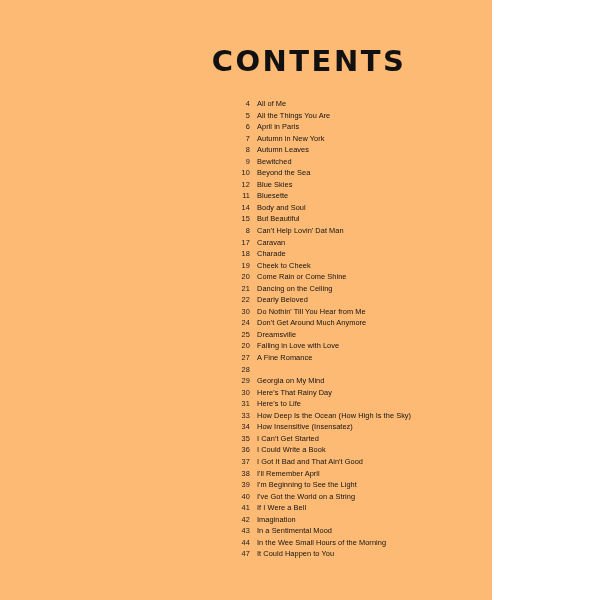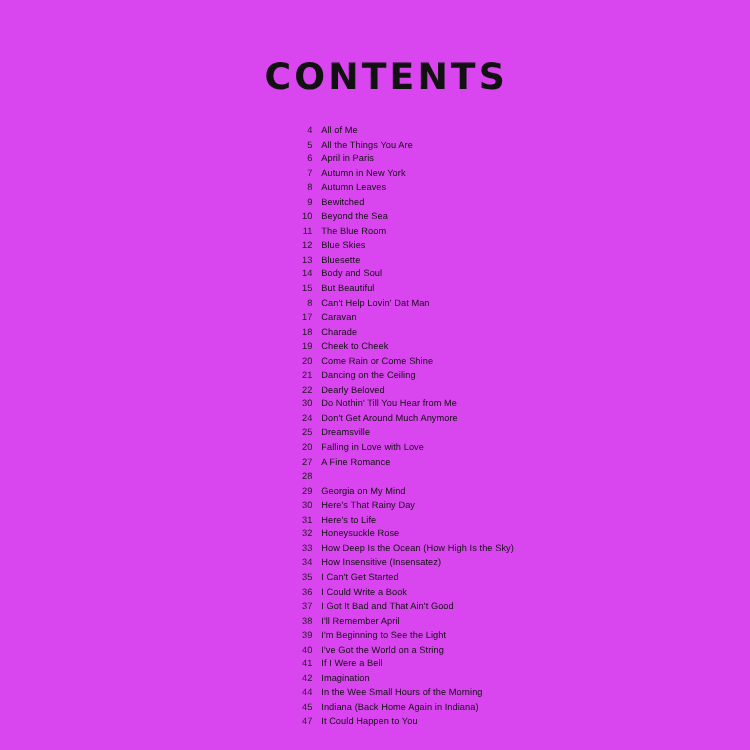--- a/index.html
+++ b/index.html
@@ -8,23 +8,23 @@
   }
   body {
     width: 600px;
     height: 600px;
     background: #ffffff;
     font-family: "Liberation Sans", sans-serif;
     overflow: hidden;
   }
   .page {
     position: relative;
-    width: 600px;
+    width: 492px;
     height: 600px;
-    background: #d946ef;
+    background: #fdba74;
     box-sizing: border-box;
   }
   .title {
     position: absolute;
     top: 44px;
     left: 0;
     width: 600px;
     text-align: center;
     font-family: "DejaVu Sans", sans-serif;
     font-weight: bold;
@@ -93,29 +93,25 @@
       </div>
       <div class="toc-row">
         <span class="toc-page">9</span>
         <span class="toc-title">Bewitched</span>
       </div>
       <div class="toc-row">
         <span class="toc-page">10</span>
         <span class="toc-title">Beyond the Sea</span>
       </div>
       <div class="toc-row">
-        <span class="toc-page">11</span>
-        <span class="toc-title">The Blue Room</span>
-      </div>
-      <div class="toc-row">
         <span class="toc-page">12</span>
         <span class="toc-title">Blue Skies</span>
       </div>
       <div class="toc-row">
-        <span class="toc-page">13</span>
+        <span class="toc-page">11</span>
         <span class="toc-title">Bluesette</span>
       </div>
       <div class="toc-row">
         <span class="toc-page">14</span>
         <span class="toc-title">Body and Soul</span>
       </div>
       <div class="toc-row">
         <span class="toc-page">15</span>
         <span class="toc-title">But Beautiful</span>
       </div>
@@ -176,24 +172,20 @@
       </div>
       <div class="toc-row">
         <span class="toc-page">30</span>
         <span class="toc-title">Here's That Rainy Day</span>
       </div>
       <div class="toc-row">
         <span class="toc-page">31</span>
         <span class="toc-title">Here's to Life</span>
       </div>
       <div class="toc-row">
-        <span class="toc-page">32</span>
-        <span class="toc-title">Honeysuckle Rose</span>
-      </div>
-      <div class="toc-row">
         <span class="toc-page">33</span>
         <span class="toc-title">How Deep Is the Ocean (How High Is the Sky)</span>
       </div>
       <div class="toc-row">
         <span class="toc-page">34</span>
         <span class="toc-title">How Insensitive (Insensatez)</span>
       </div>
       <div class="toc-row">
         <span class="toc-page">35</span>
         <span class="toc-title">I Can't Get Started</span>
@@ -220,25 +212,25 @@
       </div>
       <div class="toc-row">
         <span class="toc-page">41</span>
         <span class="toc-title">If I Were a Bell</span>
       </div>
       <div class="toc-row">
         <span class="toc-page">42</span>
         <span class="toc-title">Imagination</span>
       </div>
       <div class="toc-row">
+        <span class="toc-page">43</span>
+        <span class="toc-title">In a Sentimental Mood</span>
+      </div>
+      <div class="toc-row">
         <span class="toc-page">44</span>
         <span class="toc-title">In the Wee Small Hours of the Morning</span>
-      </div>
-      <div class="toc-row">
-        <span class="toc-page">45</span>
-        <span class="toc-title">Indiana (Back Home Again in Indiana)</span>
       </div>
       <div class="toc-row">
         <span class="toc-page">47</span>
         <span class="toc-title">It Could Happen to You</span>
       </div>
     </div>
 </div>
 
 </body></html>

